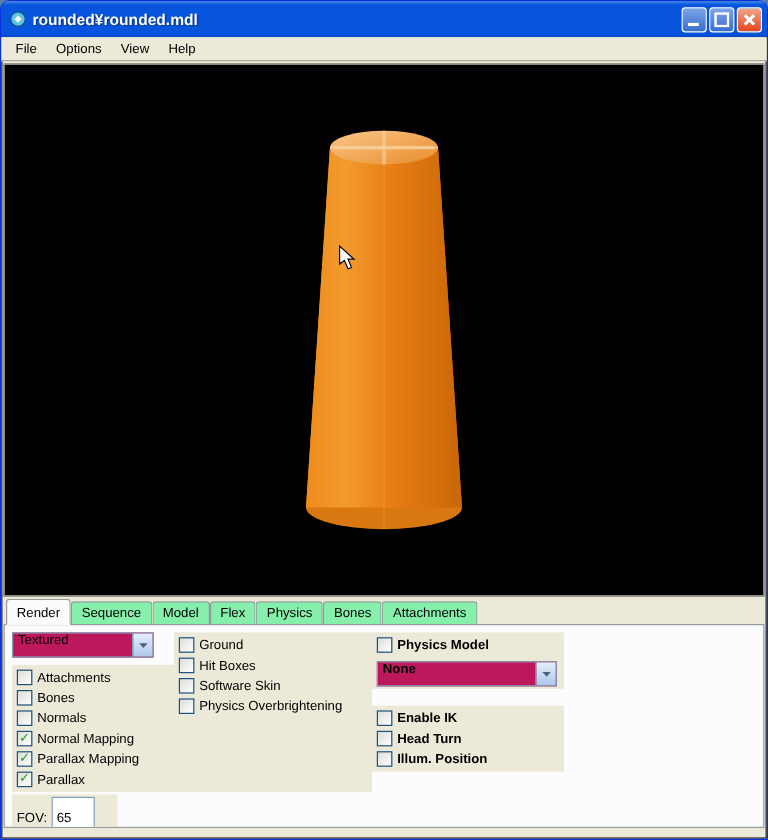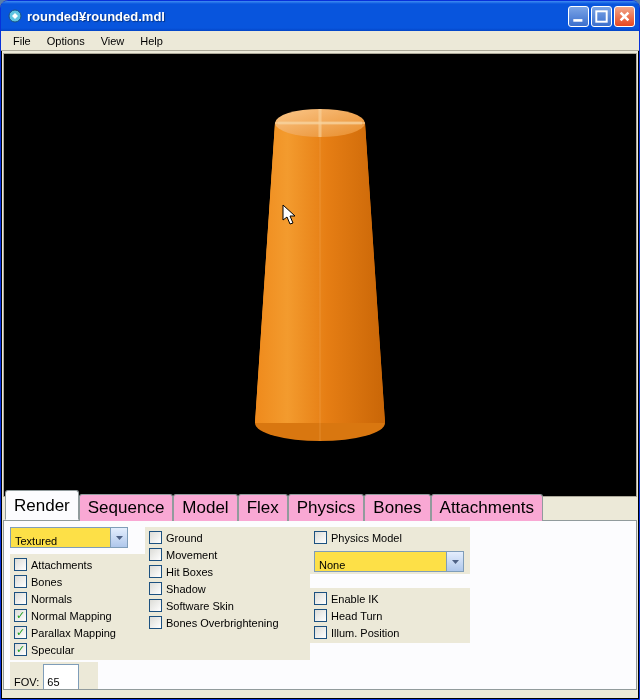--- a/index.html
+++ b/index.html
@@ -57,27 +57,27 @@
     border: 1px solid #aca899;
     position: relative;
     overflow: hidden;
   }
   .cursor { position: absolute; left: 278px; top: 150px; }
 
   .panel {
     margin: 0 2px 2px 2px;
   }
   .tabrow {
-    display: flex; align-items: flex-end;
-    font-size: 17px;
+    display: flex; align-items: center;
+    font-size: 11px;
     padding-left: 2px;
     height: 21px;
   }
   .tab {
-    background: #f9a8d4;
+    background: #86efac;
     border: 1px solid #919b9c;
     border-bottom: none;
     border-radius: 3px 3px 0 0;
     padding: 3px 8px;
     margin-right: 0px;
     position: relative; top: 1px;
     cursor: default;
   }
   .tab.active {
     background: #fcfcfe;
@@ -90,39 +90,39 @@
   .tabcontent {
     border: 1px solid #919b9c;
     background: #fcfcfe;
     padding: 6px;
     height: 170px;
     font-size: 11px;
     overflow: hidden;
   }
 
   .combo {
-    display: inline-flex; align-items: flex-end;
+    display: inline-flex; align-items: flex-start;
     height: 21px;
     border: 1px solid #7f9db9;
-    background: #fde047;
+    background: #be185d;
     font-size: 11px;
   }
   .combo .ctext { padding: 0 4px; flex:1; white-space:nowrap; }
   .combo .cbtn {
     width: 17px; height: 19px;
     background: linear-gradient(to bottom,#e4eefd,#afc7eb);
     border-left: 1px solid #7f9db9;
     display:flex;align-items:center;justify-content:center;
   }
 
   .cols { display: flex; }
   .col { display: flex; flex-direction: column; }
   .col1 { width: 135px; }
   .col2 { width: 165px; background: #ece9d8; padding: 2px 4px; }
-  .col3 { width: 160px; }
+  .col3 { width: 160px; font-weight: bold; }
   .col3 .group { background: #ece9d8; padding: 2px 4px; }
 
   .chk { display:flex; align-items:center; height:17px; }
   .chk .box {
     width: 13px; height: 13px;
     border: 1px solid #1c5180;
     background: linear-gradient(135deg,#dcdcd7,#fff);
     margin-right: 4px;
     display:flex;align-items:center;justify-content:center;
     font-size:11px; color:#21a121; line-height:1;
@@ -257,49 +257,41 @@
             <div class="chk">
                 <span class="box">✓</span>
                 <span class="lbl">Normal Mapping</span>
               </div>
             <div class="chk">
                 <span class="box">✓</span>
                 <span class="lbl">Parallax Mapping</span>
               </div>
             <div class="chk">
                 <span class="box">✓</span>
-                <span class="lbl">Specular</span>
+                <span class="lbl">Parallax</span>
               </div>
           </div>
         </div>
 
         <div class="col col2">
           <div class="chk">
               <span class="box"></span>
               <span class="lbl">Ground</span>
             </div>
           <div class="chk">
               <span class="box"></span>
-              <span class="lbl">Movement</span>
-            </div>
-          <div class="chk">
-              <span class="box"></span>
               <span class="lbl">Hit Boxes</span>
-            </div>
-          <div class="chk">
-              <span class="box"></span>
-              <span class="lbl">Shadow</span>
             </div>
           <div class="chk">
               <span class="box"></span>
               <span class="lbl">Software Skin</span>
             </div>
           <div class="chk">
               <span class="box"></span>
-              <span class="lbl">Bones Overbrightening</span>
+              <span class="lbl">Physics Overbrightening</span>
             </div>
         </div>
 
         <div class="col col3">
           <div class="group">
             <div class="chk">
                 <span class="box"></span>
                 <span class="lbl">Physics Model</span>
               </div>
             <div class="combo" style="width:150px;margin-top:5px">

